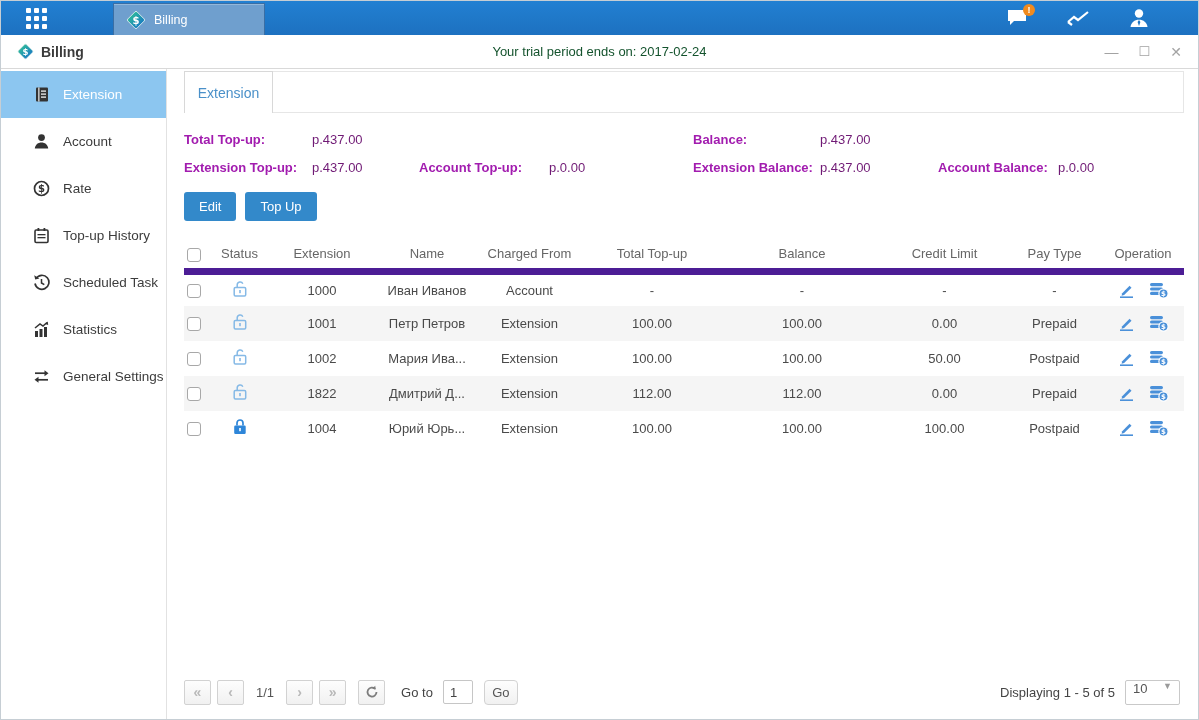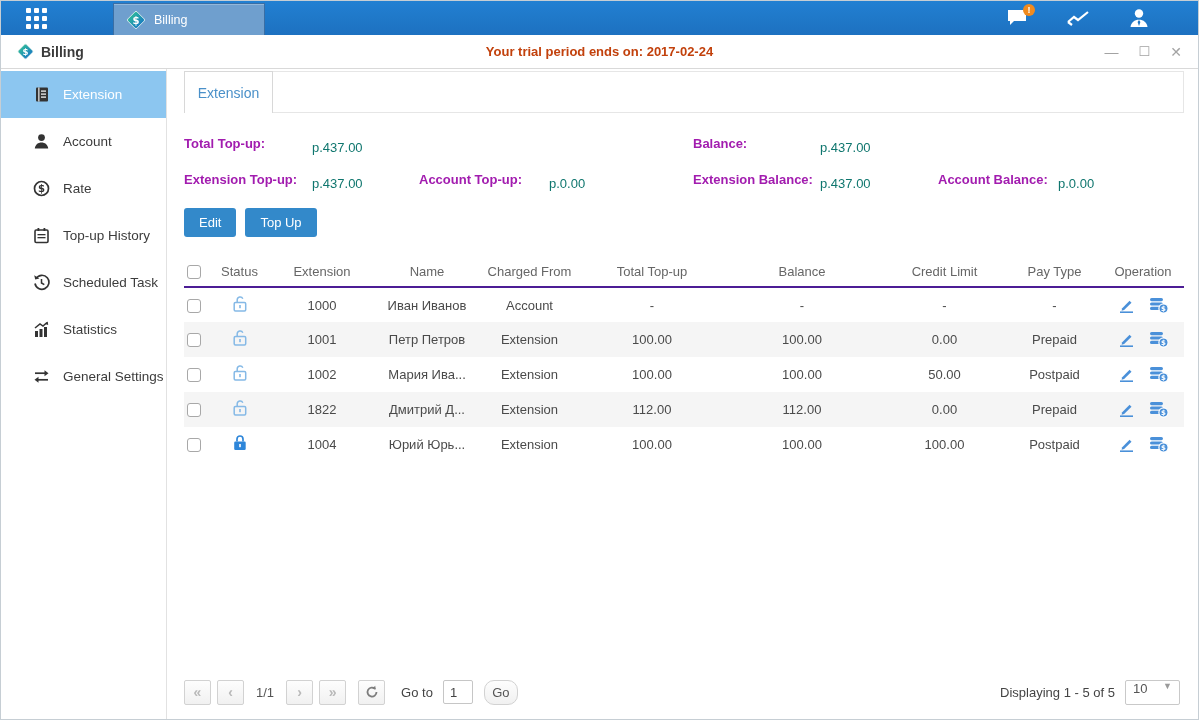--- a/index.html
+++ b/index.html
@@ -14,61 +14,61 @@
   .grid-btn{ width:70px; display:flex; align-items:center; justify-content:center; cursor:pointer; }
   .grid-ic{ display:grid; grid-template-columns:repeat(3,5px); grid-template-rows:repeat(3,5px); gap:3px; }
   .grid-ic i{ background:#fff; border-radius:1px; }
   .app-tab{ margin-left:42px; width:152px; background:#6f9fce; border:1px solid #3a6ea4; border-bottom:none; display:flex; align-items:center; gap:8px; padding-left:12px; color:#fff; font-size:12.5px; cursor:pointer; margin-top:2px; box-shadow:inset 0 1px 0 rgba(255,255,255,.25);}
   .topbar-right{ position:absolute; right:48px; top:0; height:34px; display:flex; align-items:center; gap:38px; }
   .tb-ic{ position:relative; cursor:pointer; display:flex; align-items:center; }
   .badge{ position:absolute; top:-5px; right:-7px; width:12px; height:12px; background:#f08a1d; border-radius:50%; color:#fff; font-size:9px; font-weight:bold; text-align:center; line-height:12px; }
   
   .titlebar{ height:34px; background:#fff; border-bottom:1px solid #d9d9d9; display:flex; align-items:center; position:relative; padding:0 16px; }
   .titlebar .win-title{ display:flex; align-items:center; gap:7px; font-weight:bold; font-size:14px; color:#3b3b3b; }
-  .trial{ position:absolute; left:0; right:0; text-align:center; color:#c2410c; font-size:13px; pointer-events:none;font-weight:bold; }
+  .trial{ position:absolute; left:0; right:0; text-align:center; color:#14532d; font-size:13px; pointer-events:none; }
   .win-ctrls{ margin-left:auto; display:flex; gap:20px; color:#a3a3a3; font-size:14px; z-index:2; }
   .win-ctrls span{ cursor:pointer; line-height:14px; }
   
   .body{ display:flex; height:652px; }
   .sidebar{ width:168px; background:#fff; border-right:1px solid #e2e2e2; padding-top:2px; }
   .side-item{ height:47px; display:flex; align-items:center; gap:13px; padding-left:31px; cursor:pointer; color:#3c3c3c; font-size:13.5px; }
   .side-item .sic{ width:18px; display:flex; justify-content:center; }
   .side-item.active{ background:#8cc6f0; color:#fff; }
   .content{ flex:1; padding:2px 14px 0 17px; display:flex; flex-direction:column; }
   
   .tabstrip{ display:flex; height:42px; }
   .tab{ width:89px; border:1px solid #d8d8d8; border-bottom:none; background:#fff; color:#4a90c9; font-size:14px; display:flex; align-items:center; justify-content:center; cursor:pointer; }
   .tab-filler{ flex:1; border:1px solid #e6e6e6; border-left:none; }
   
   .summary{ margin-top:19px; display:grid; grid-template-columns:128px 107px 130px 144px 127px 118px 120px auto; row-gap:13px; align-items:center; font-size:13px; }
   .sum-label{ font-weight:bold; color:#a21caf; }
-  .sum-value{ color:#0f766e;margin-top:8px; }
+  .sum-value{ color:#701a75; }
   
   .btn-row{ margin-top:17px; display:flex; gap:9px; }
   .btn{ background:#3389ca; color:#fff; border:none; border-radius:3px; height:29px; padding:0 15px; font-size:13px; font-family:inherit; cursor:pointer; }
   
   table{ border-collapse:collapse; width:100%; margin-top:19px; table-layout:fixed; }
-  th{ height:31px; font-weight:normal; color:#666; font-size:13px; border-bottom:2px solid #4c1d95; text-align:center; }
+  th{ height:31px; font-weight:normal; color:#666; font-size:13px; border-bottom:7px solid #4c1d95; text-align:center; }
   td{ height:35px; text-align:center; color:#4a4a4a; font-size:13px; overflow:hidden; white-space:nowrap; }
   tr.alt td{ background:#f5f5f5; }
   .c-check{ width:28px; text-align:left; padding-left:3px; }
   .c-status{ width:55px; } .c-ext{ width:110px; } .c-name{ width:100px; }
   .c-charged{ width:105px; } .c-topup{ width:140px; } .c-balance{ width:160px; }
   .c-credit{ width:125px; } .c-paytype{ width:95px; } .c-op{ width:82px; }
   .checkbox{ display:inline-block; width:14px; height:14px; border:1px solid #a8a8a8; border-radius:3px; background:#fff; cursor:pointer; vertical-align:middle; }
   .op-ics{ display:flex; gap:14px; justify-content:center; align-items:center; }
   .op-ics span{ cursor:pointer; display:flex; }
   
   .spacer{ flex:1; }
   .pager{ height:46px; display:flex; align-items:center; gap:6px; padding-bottom:12px; }
   .pg-btn{ width:27px; height:25px; border:1px solid #d2d2d2; border-radius:2px; background:linear-gradient(180deg,#fdfdfd,#f1f1f1); color:#b9b9b9; font-size:14px; font-weight:bold; display:flex; align-items:center; justify-content:center; cursor:pointer; }
   .pg-ind{ color:#555; padding:0 6px; }
   .goto-label{ margin:0 4px 0 10px; color:#444; }
   .goto-input{ width:30px; height:24px; border:1px solid #c6c6c6; border-radius:2px; text-align:left; padding-left:6px; font-size:13px; font-family:inherit; color:#444; }
-  .go-btn{ width:34px; height:25px; border:1px solid #d2d2d2; border-radius:10px; background:linear-gradient(180deg,#fdfdfd,#f1f1f1); color:#555; font-size:13px; margin-left:5px; cursor:pointer; }
+  .go-btn{ width:34px; height:25px; border:1px solid #d2d2d2; border-radius:4px; background:linear-gradient(180deg,#fdfdfd,#f1f1f1); color:#555; font-size:13px; margin-left:5px; cursor:pointer; }
   .pager-right{ margin-left:auto; display:flex; align-items:center; gap:10px; padding-right:4px; }
   .size-select{ width:55px; height:25px; border:1px solid #c9c9c9; border-radius:2px; background:#fff; display:flex; justify-content:space-between; padding:0 7px; cursor:pointer; color:#555; }
   .size-select .caret{ color:#9a9a9a; font-size:9px; }
 </style>
 </head>
 <body>
 
 <div class="topbar">
   <div class="grid-btn">
     <span class="grid-ic">

